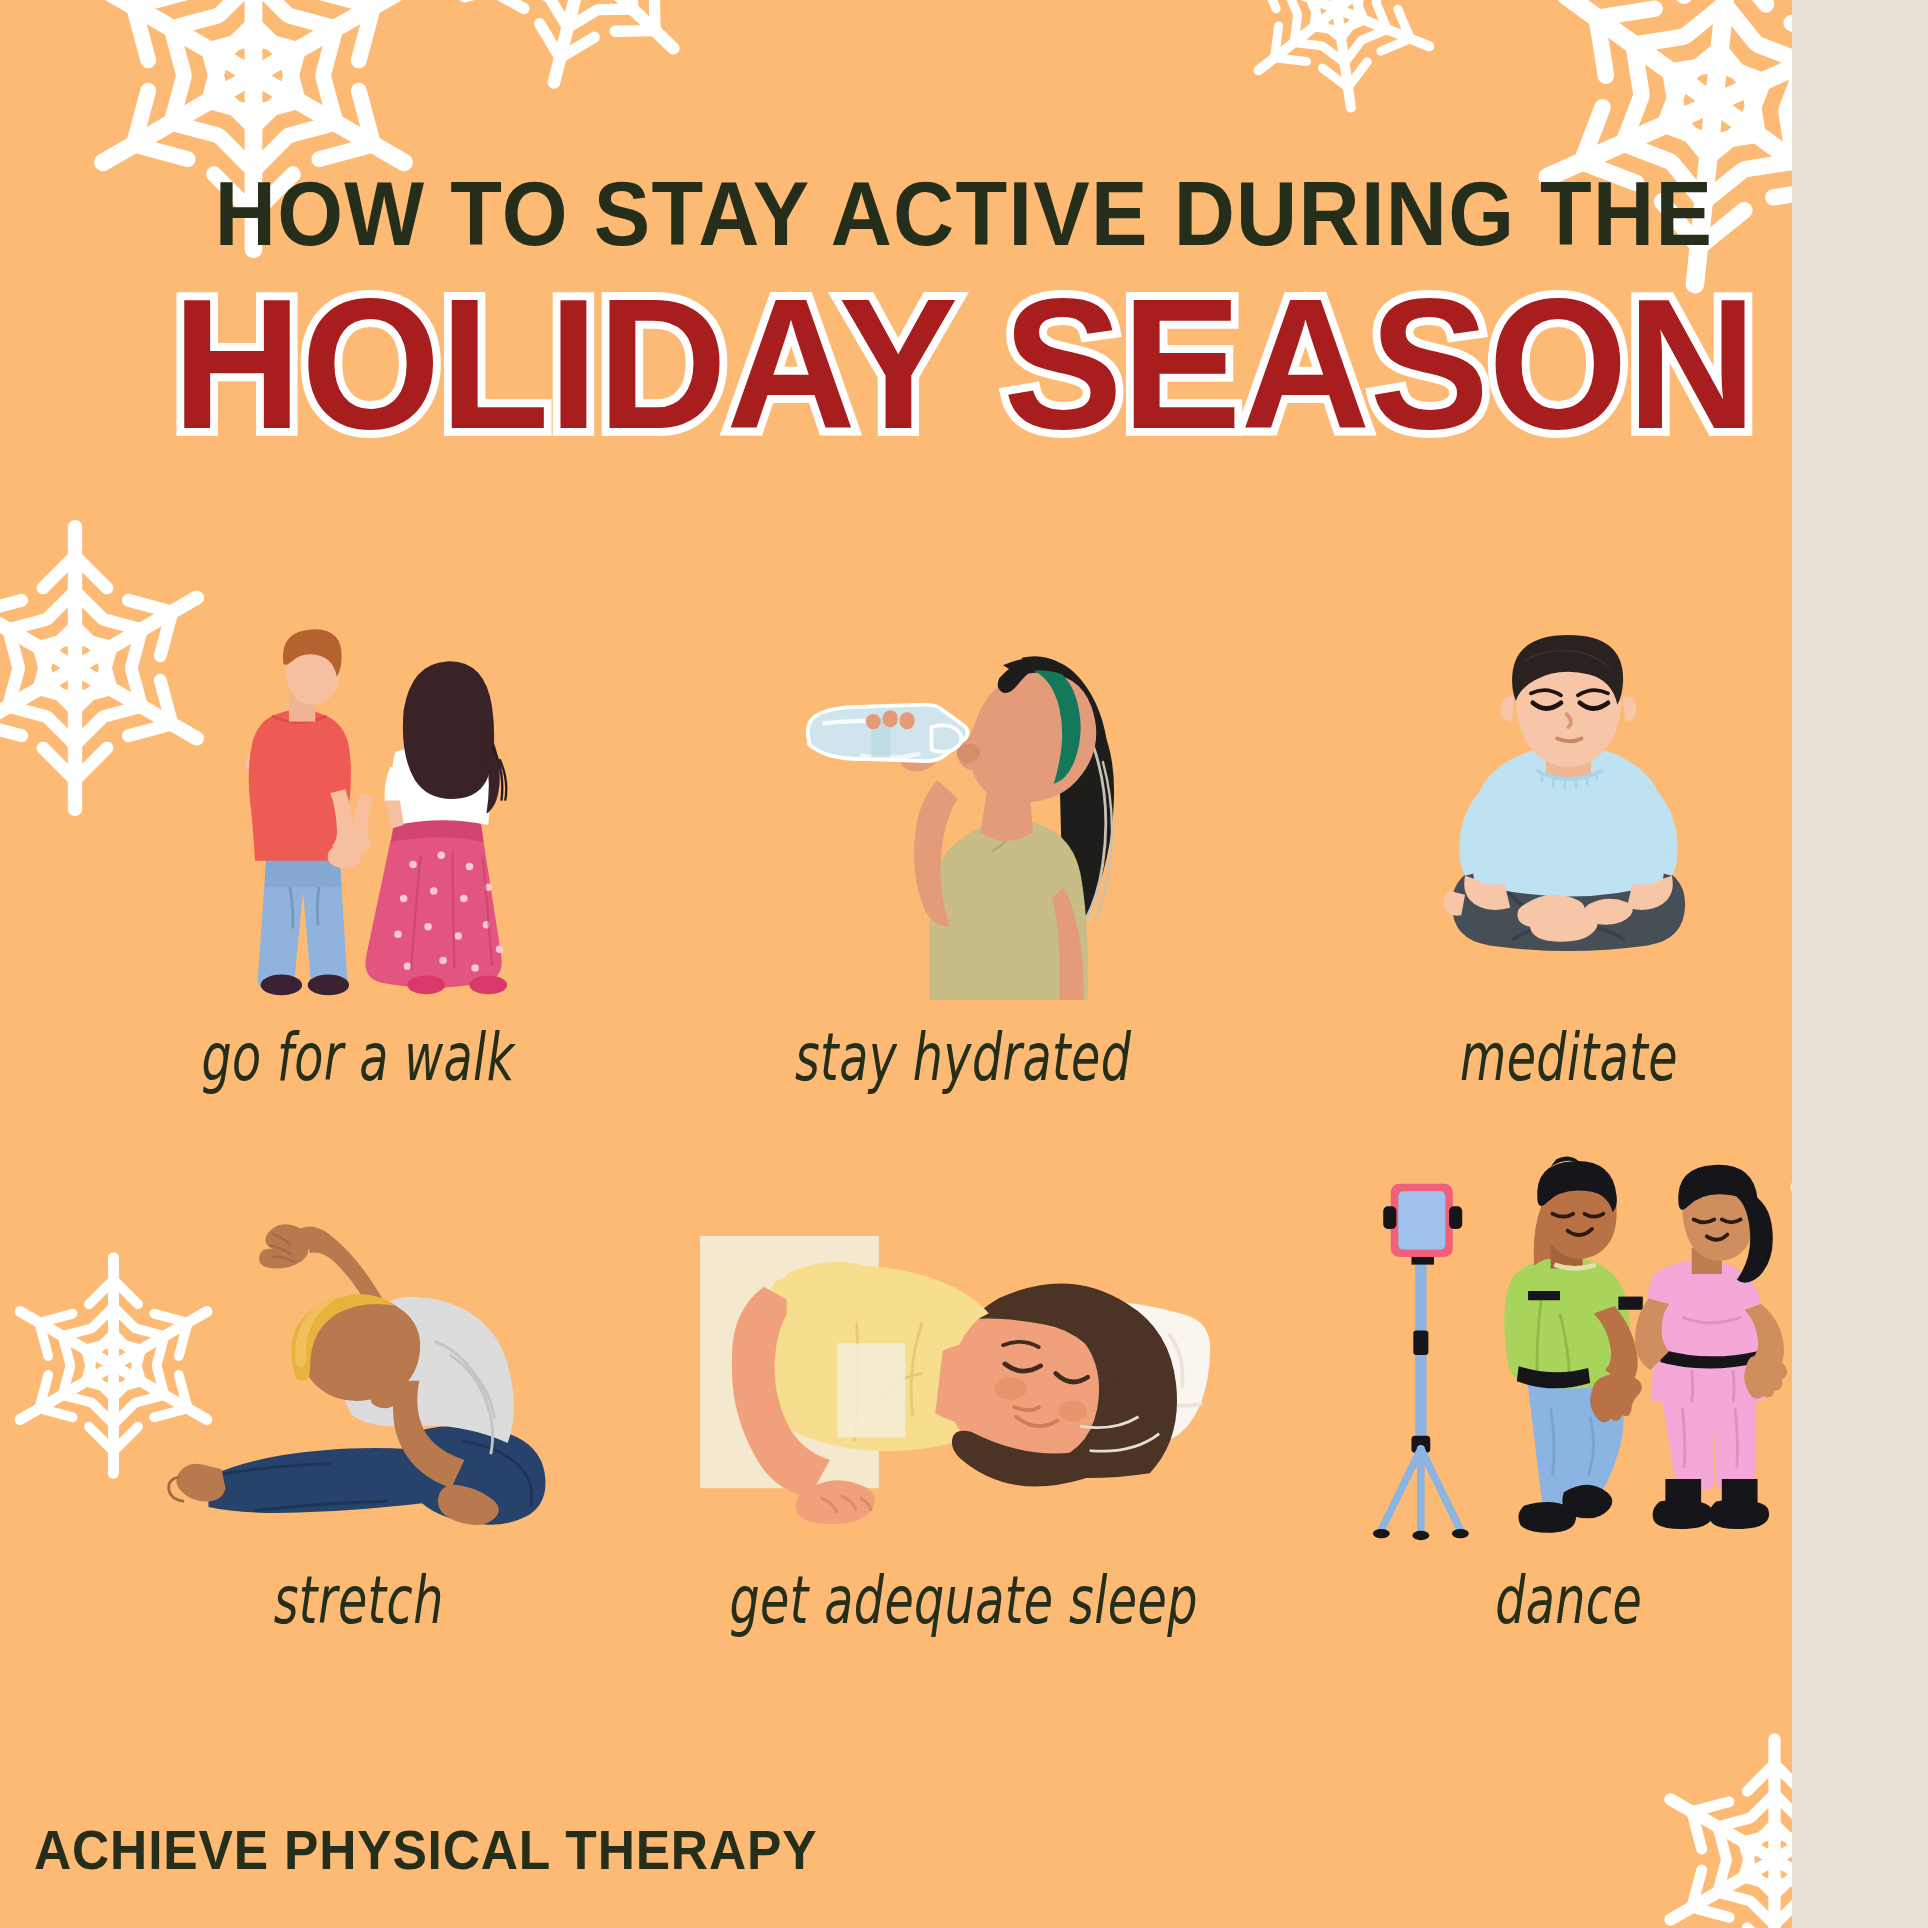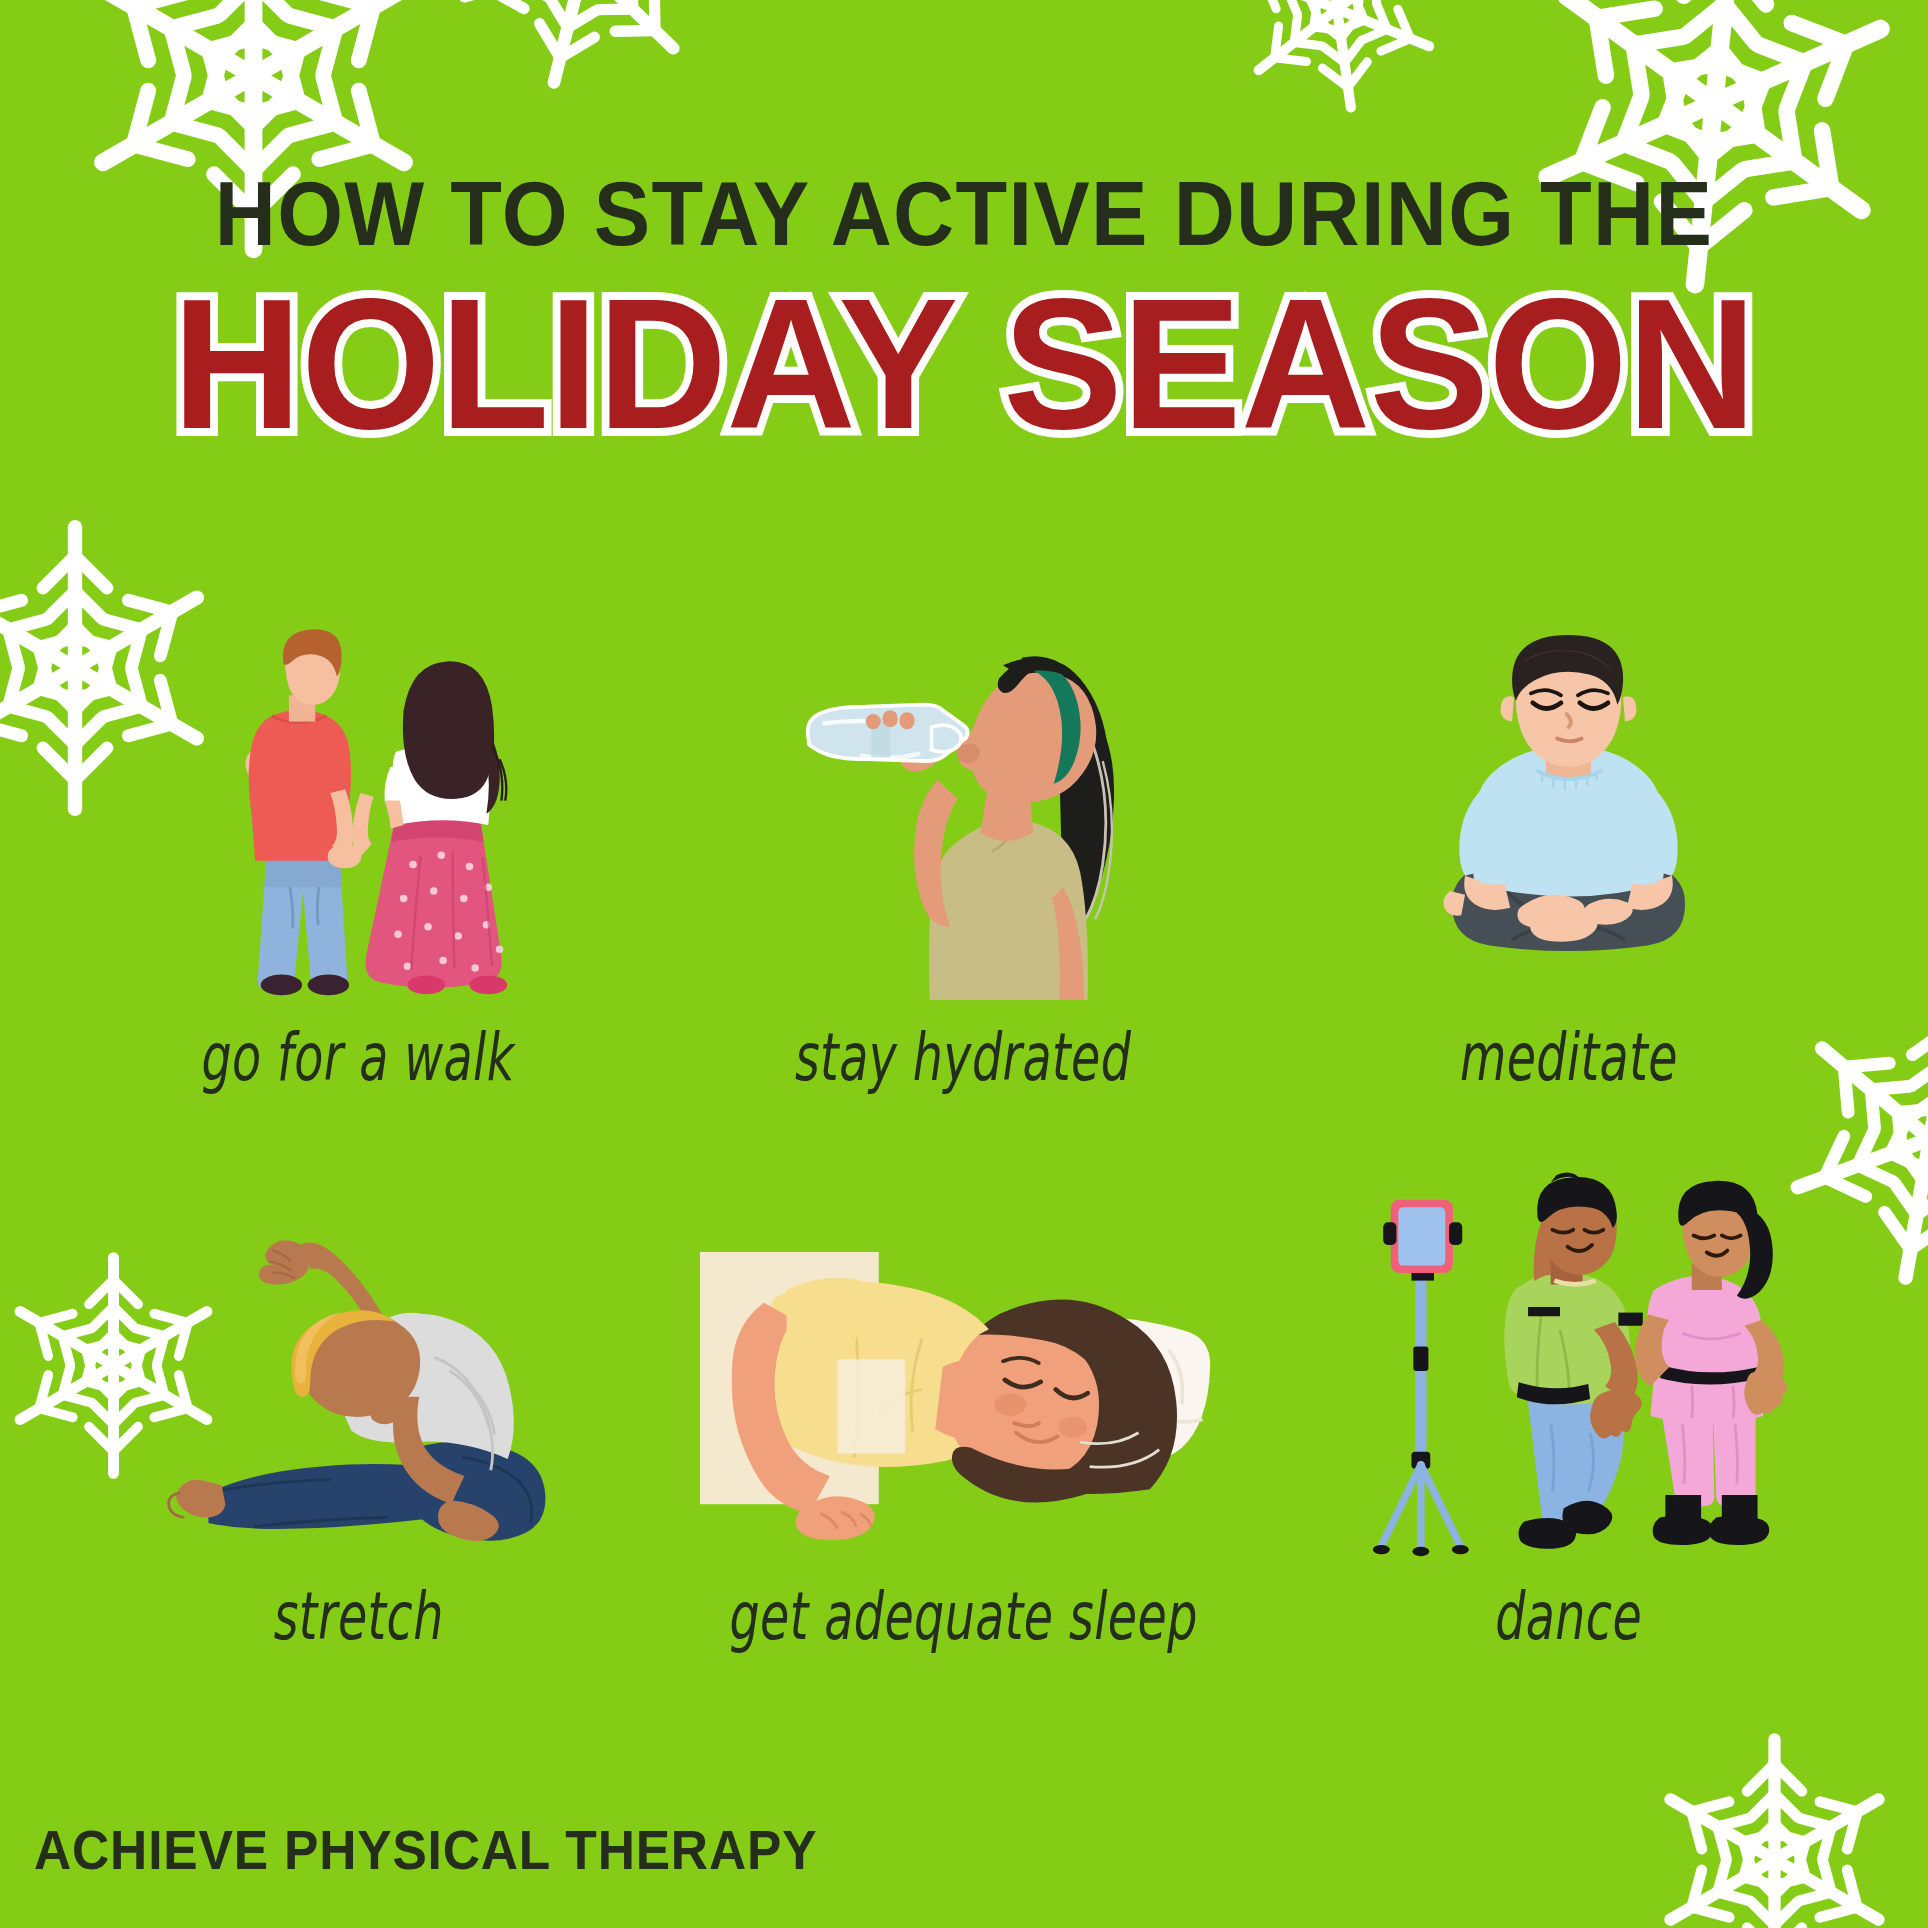--- a/index.html
+++ b/index.html
@@ -10,23 +10,23 @@
     width: 1928px;
     height: 1928px;
     background: #E8DFD7;
     font-family: "Liberation Sans", sans-serif;
     overflow: hidden;
     position: relative;
   }
 
   #poster {
     position: relative;
-    width: 1928px;
+    width: 1792px;
     height: 1928px;
-    background: #84cc16;
+    background: #fdba74;
     overflow: hidden;
   }
 
   
   #snow-layer {
     position: absolute;
     inset: 0;
     pointer-events: none;
     z-index: 1;
   }
@@ -75,21 +75,21 @@
   
   .tips-grid {
     position: absolute;
     top: 565px;
     left: 56px;
     width: 1815px;
     z-index: 3;
     display: grid;
     grid-template-columns: repeat(3, 1fr);
     grid-template-rows: 527px 527px;
-    row-gap: 32px;
+    row-gap: 16px;
   }
   .tip-cell {
     display: flex;
     flex-direction: column;
     align-items: center;
     justify-content: flex-end;
   }
   .tip-art {
     width: 100%;
     height: 395px;

